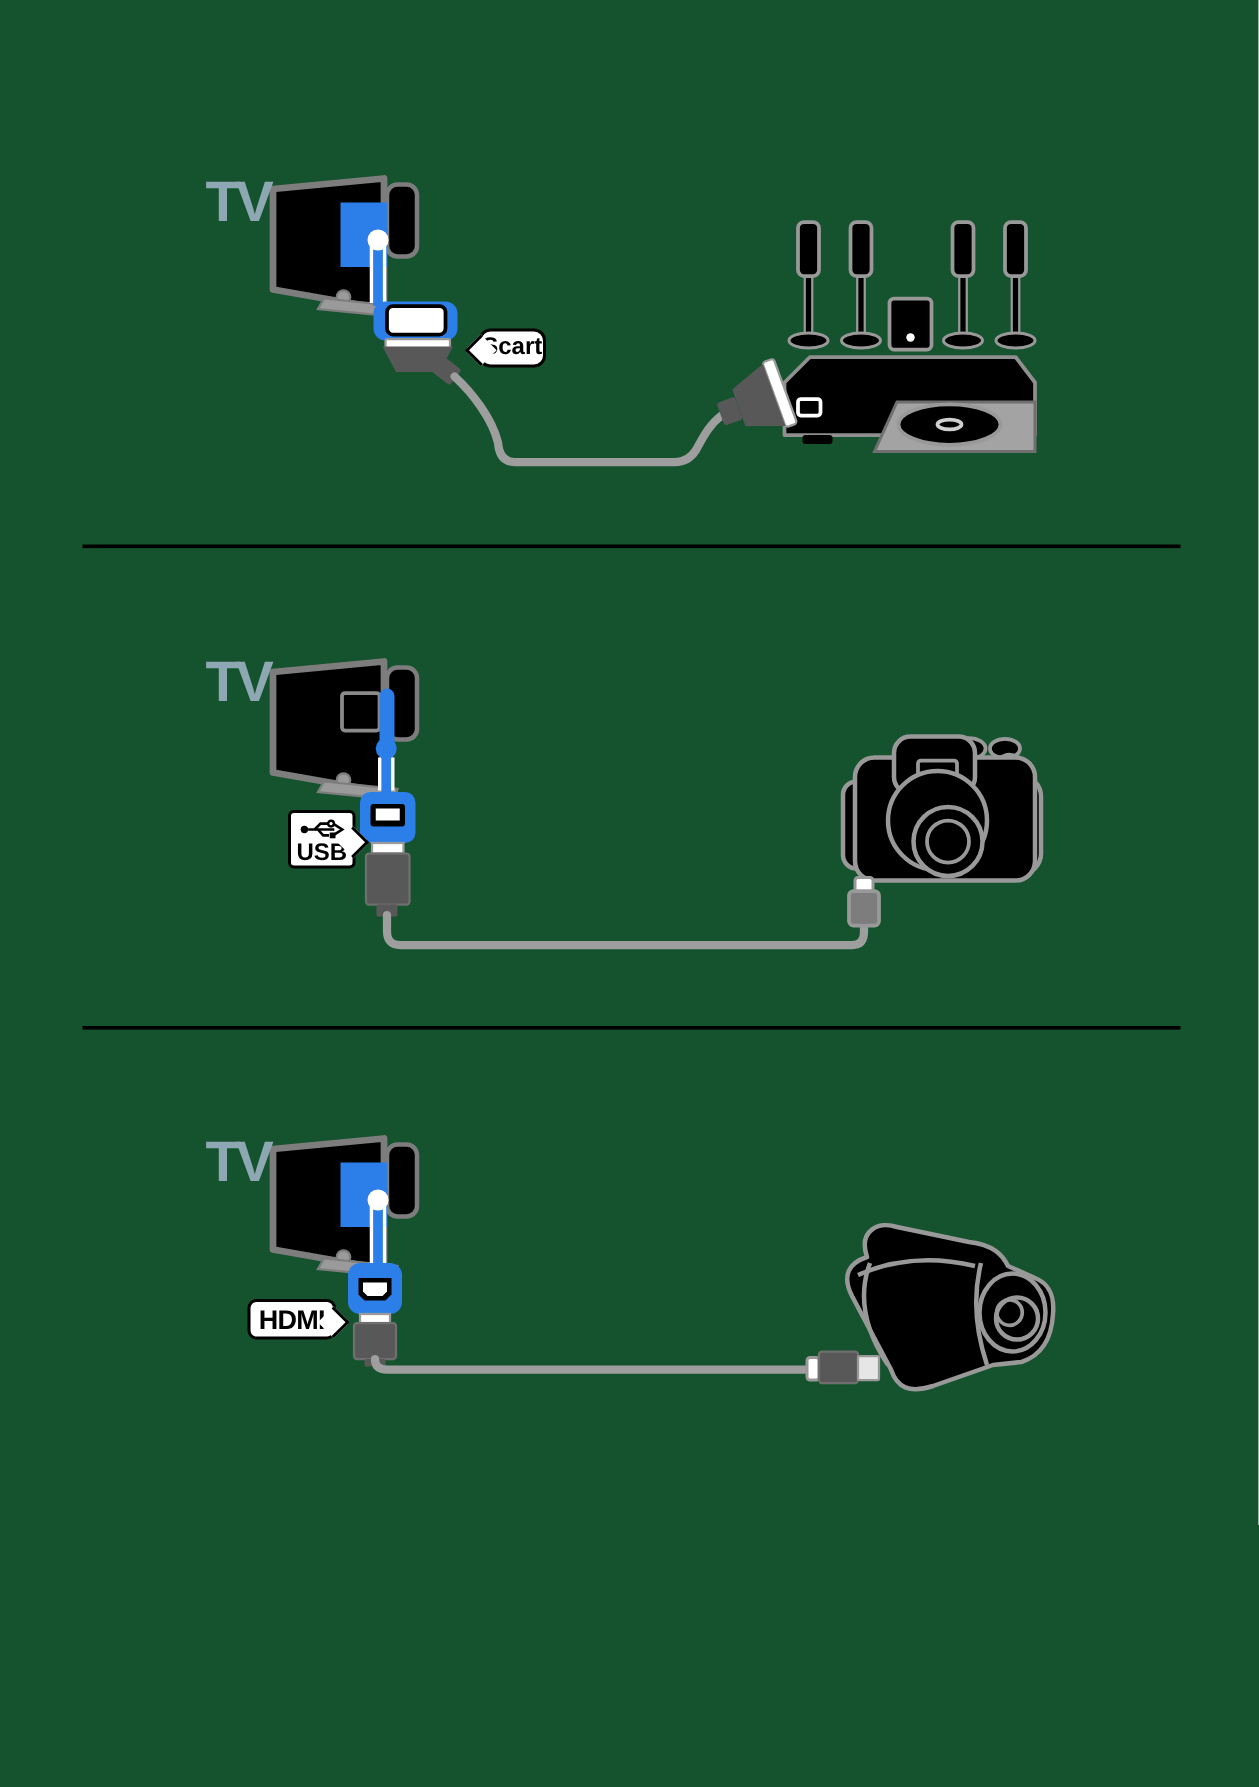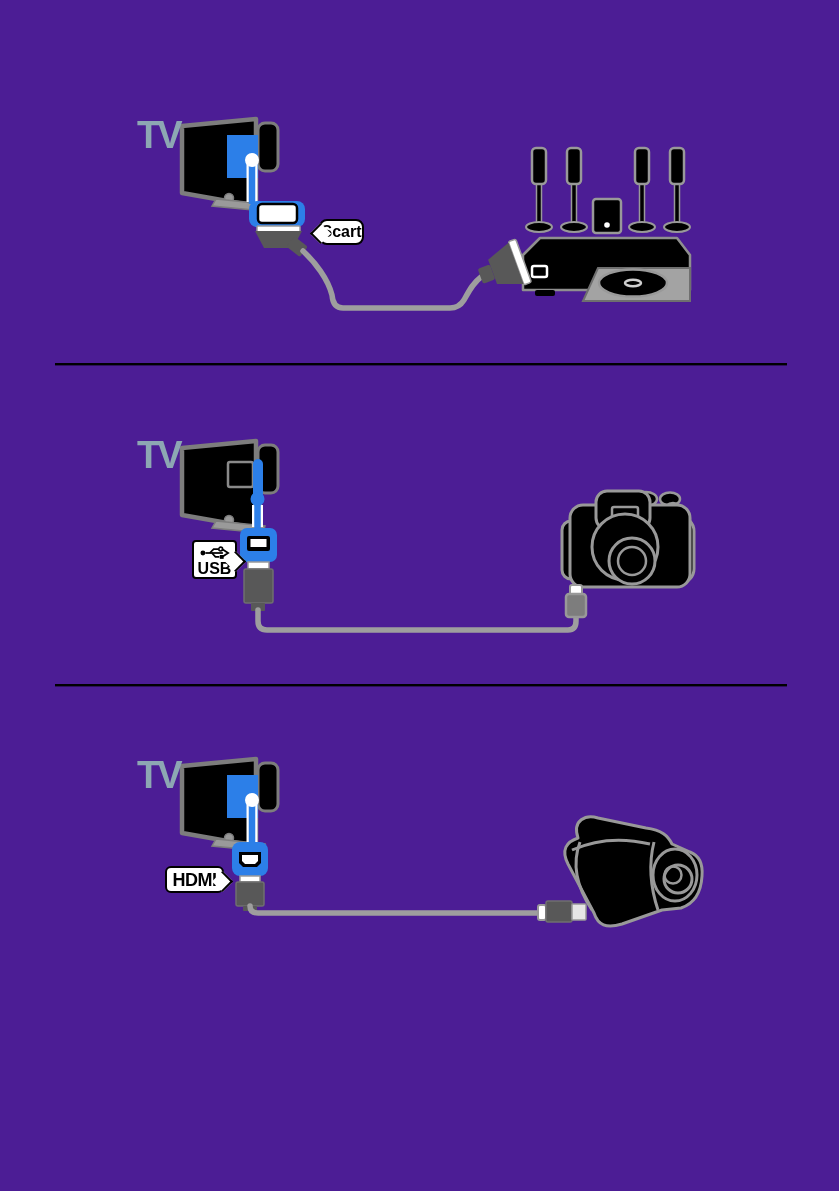--- a/index.html
+++ b/index.html
@@ -1,16 +1,16 @@
 <!DOCTYPE html>
 <html style="--accent-blue: #2c7fe8; --tv-label-color: #8da7b3; --outline-gray: #999999; --frame-gray: #7d7d7d; --cable-gray: #9e9e9e; --plug-dark: #585858; --divider-color: #000000;"><head>
 <meta charset="utf-8">
 <style>
   html,body{margin:0;padding:0;background:#fff;}
-  .page{position:relative;width:839px;height:1191px;background:#4c1d95;overflow:hidden;
+  .page{position:relative;width:839px;height:1191px;background:#14532d;overflow:hidden;
         font-family:"Liberation Sans", sans-serif;}
   .art{position:absolute;left:0;top:0;}
 
   
   .fb{fill:var(--accent-blue);} .fk{fill:#000;} .fw{fill:#fff;} .fd{fill:var(--plug-dark);}
   .sg{stroke:var(--outline-gray);} .sf{stroke:var(--frame-gray);} .sk{stroke:#000;}
   .cable{fill:none;stroke:var(--cable-gray);stroke-width:5.5;stroke-linecap:round;}
   .casing{fill:none;stroke:#fff;stroke-width:11;}
   .bluecable{fill:none;stroke:var(--accent-blue);stroke-width:6.5;}
 

